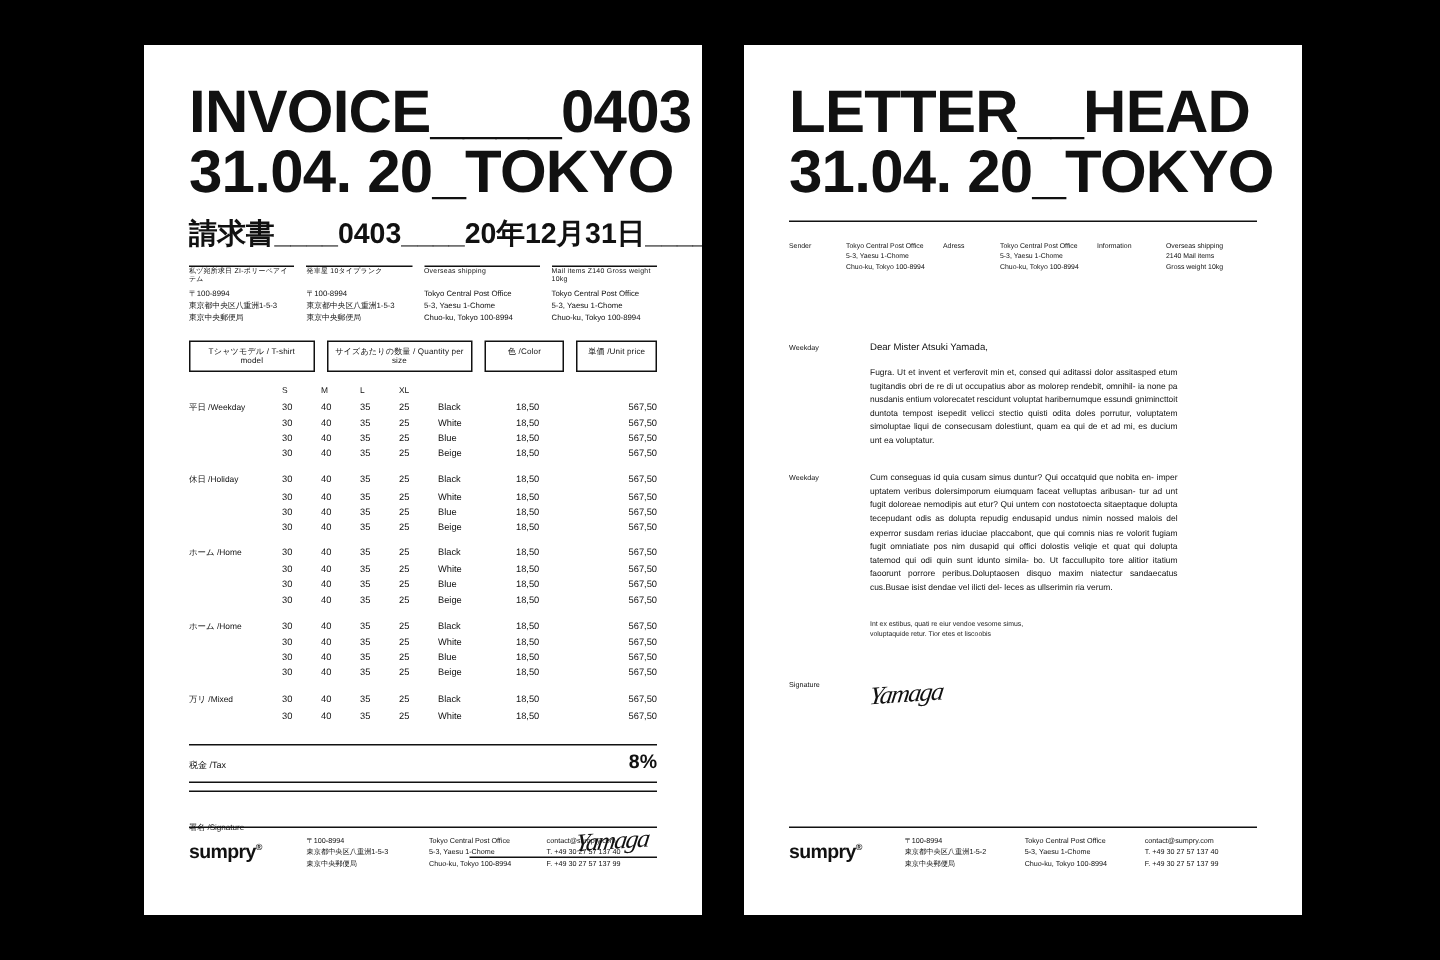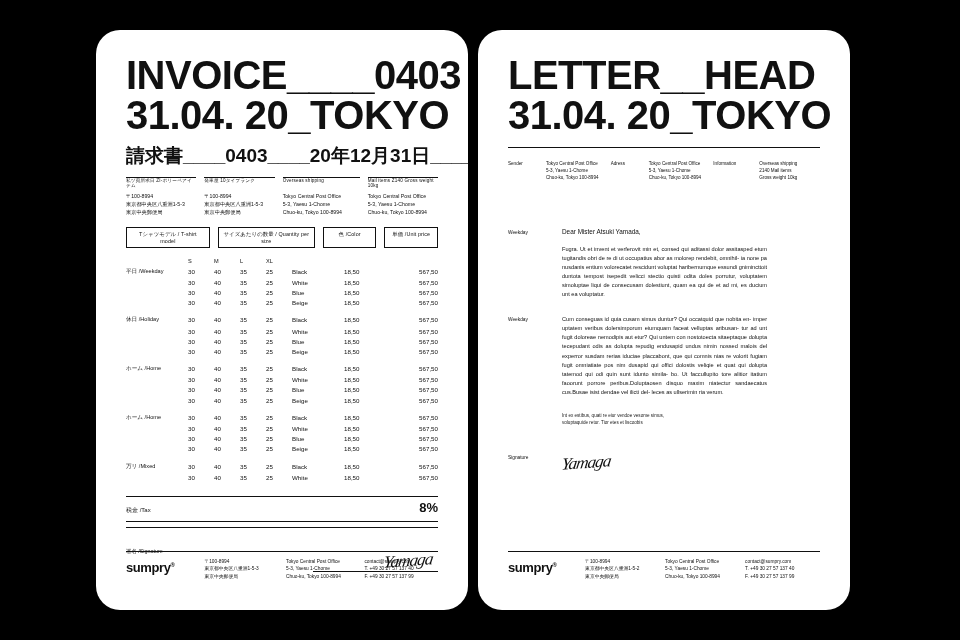--- a/index.html
+++ b/index.html
@@ -13,24 +13,23 @@
   .stage {
     position: relative;
     width: 960px; height: 640px;
     background: #000;
   }
   .sheet {
     position: absolute;
     background: #ffffff;
     color: #111;
     overflow: hidden;
-    border-radius: 24px;
   }
   .sheet.left  { left: 96px;  top: 30px; width: 372px; height: 580px; }
-  .sheet.right { left: 478px; top: 30px; width: 372px; height: 580px; }
+  .sheet.right { left: 496px; top: 30px; width: 372px; height: 580px; }
 
   .pad { padding: 26px 30px 0 30px; }
 
   
   .headline {
     font-weight: 700;
     letter-spacing: -0.5px;
     line-height: 0.96;
     font-size: 40px;
     white-space: nowrap;

